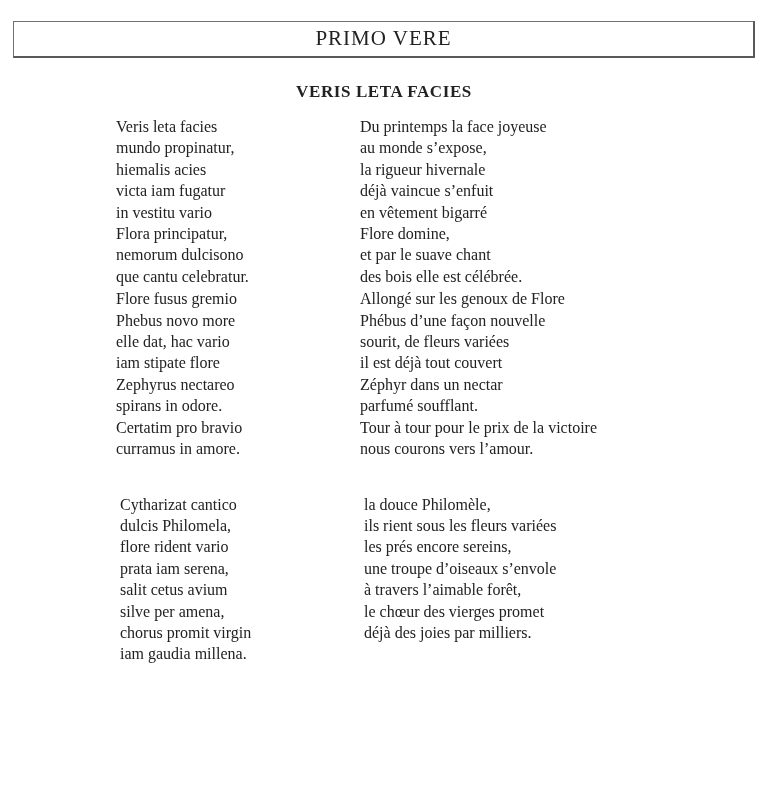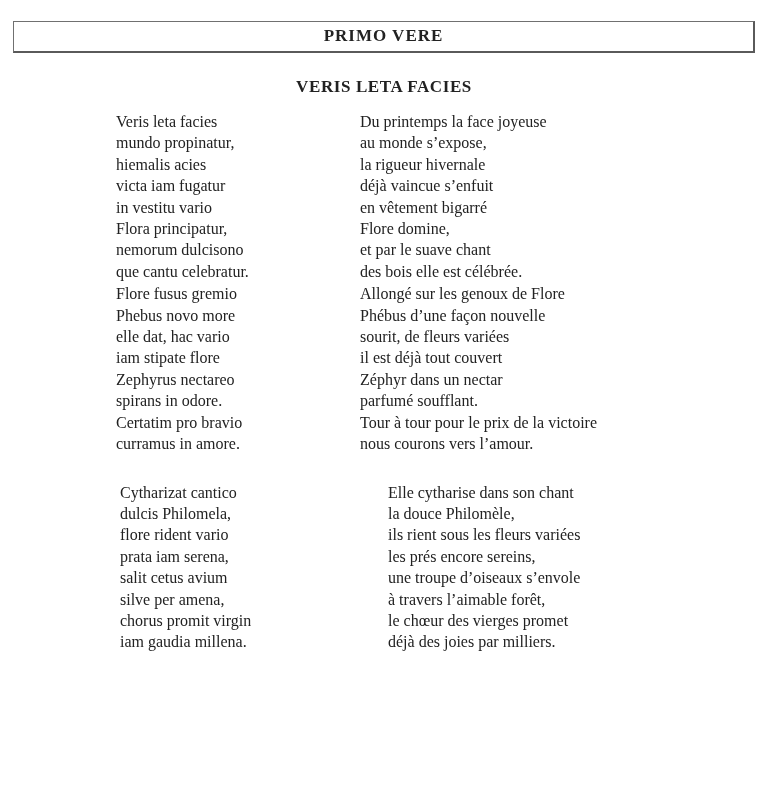--- a/index.html
+++ b/index.html
@@ -27,42 +27,42 @@
   }
   .title-box {
     margin: 21px 13px 0 13px;
     border: 1px solid var(--border-light);
     border-right: 2px solid var(--border-dark);
     border-bottom: 2px solid var(--border-dark);
     text-align: center;
     padding: 4px 0 5px 0;
   }
   .section-title {
-    font-size: 17px;
-    font-weight: bold;
+    font-size: 21px;
+    font-weight: normal;
     letter-spacing: 1px;
     color: var(--text-color);
   }
   .poem-title {
     margin: 24px 0 0 0;
     text-align: center;
     font-size: 17px;
     font-weight: bold;
     letter-spacing: 0.6px;
     color: var(--text-color);
   }
   .stanzas {
     margin-top: 14px;
     padding-left: 116px;
   }
   .stanza-row {
     display: flex;
   }
   .stanza-row:nth-child(2) { margin-top: 1px; }
-  .stanza-row:nth-child(3) { margin-top: 27px; padding-left: 4px; justify-content: space-between; }
+  .stanza-row:nth-child(3) { margin-top: 34px; padding-left: 4px; }
   .col {
     flex: none;
   }
   .col.latin { width: 244px; }
   .col.french { width: 380px; font-family: Liberation Serif, serif; }
   .line {
     font-size: 16px;
     line-height: 21.4px;
     white-space: nowrap;
   }
@@ -128,21 +128,20 @@
           <div class="line">Cytharizat cantico</div>
           <div class="line">dulcis Philomela,</div>
           <div class="line">flore rident vario</div>
           <div class="line">prata iam serena,</div>
           <div class="line">salit cetus avium</div>
           <div class="line">silve per amena,</div>
           <div class="line">chorus promit virgin</div>
           <div class="line">iam gaudia millena.</div>
         </div>
         <div class="col french">
-          <div class="line">Elle cytharise dans son chant</div>
           <div class="line">la douce Philomèle,</div>
           <div class="line">ils rient sous les fleurs variées</div>
           <div class="line">les prés encore sereins,</div>
           <div class="line">une troupe d’oiseaux s’envole</div>
           <div class="line">à travers l’aimable forêt,</div>
           <div class="line">le chœur des vierges promet</div>
           <div class="line">déjà des joies par milliers.</div>
         </div>
       </div>
     </div>

